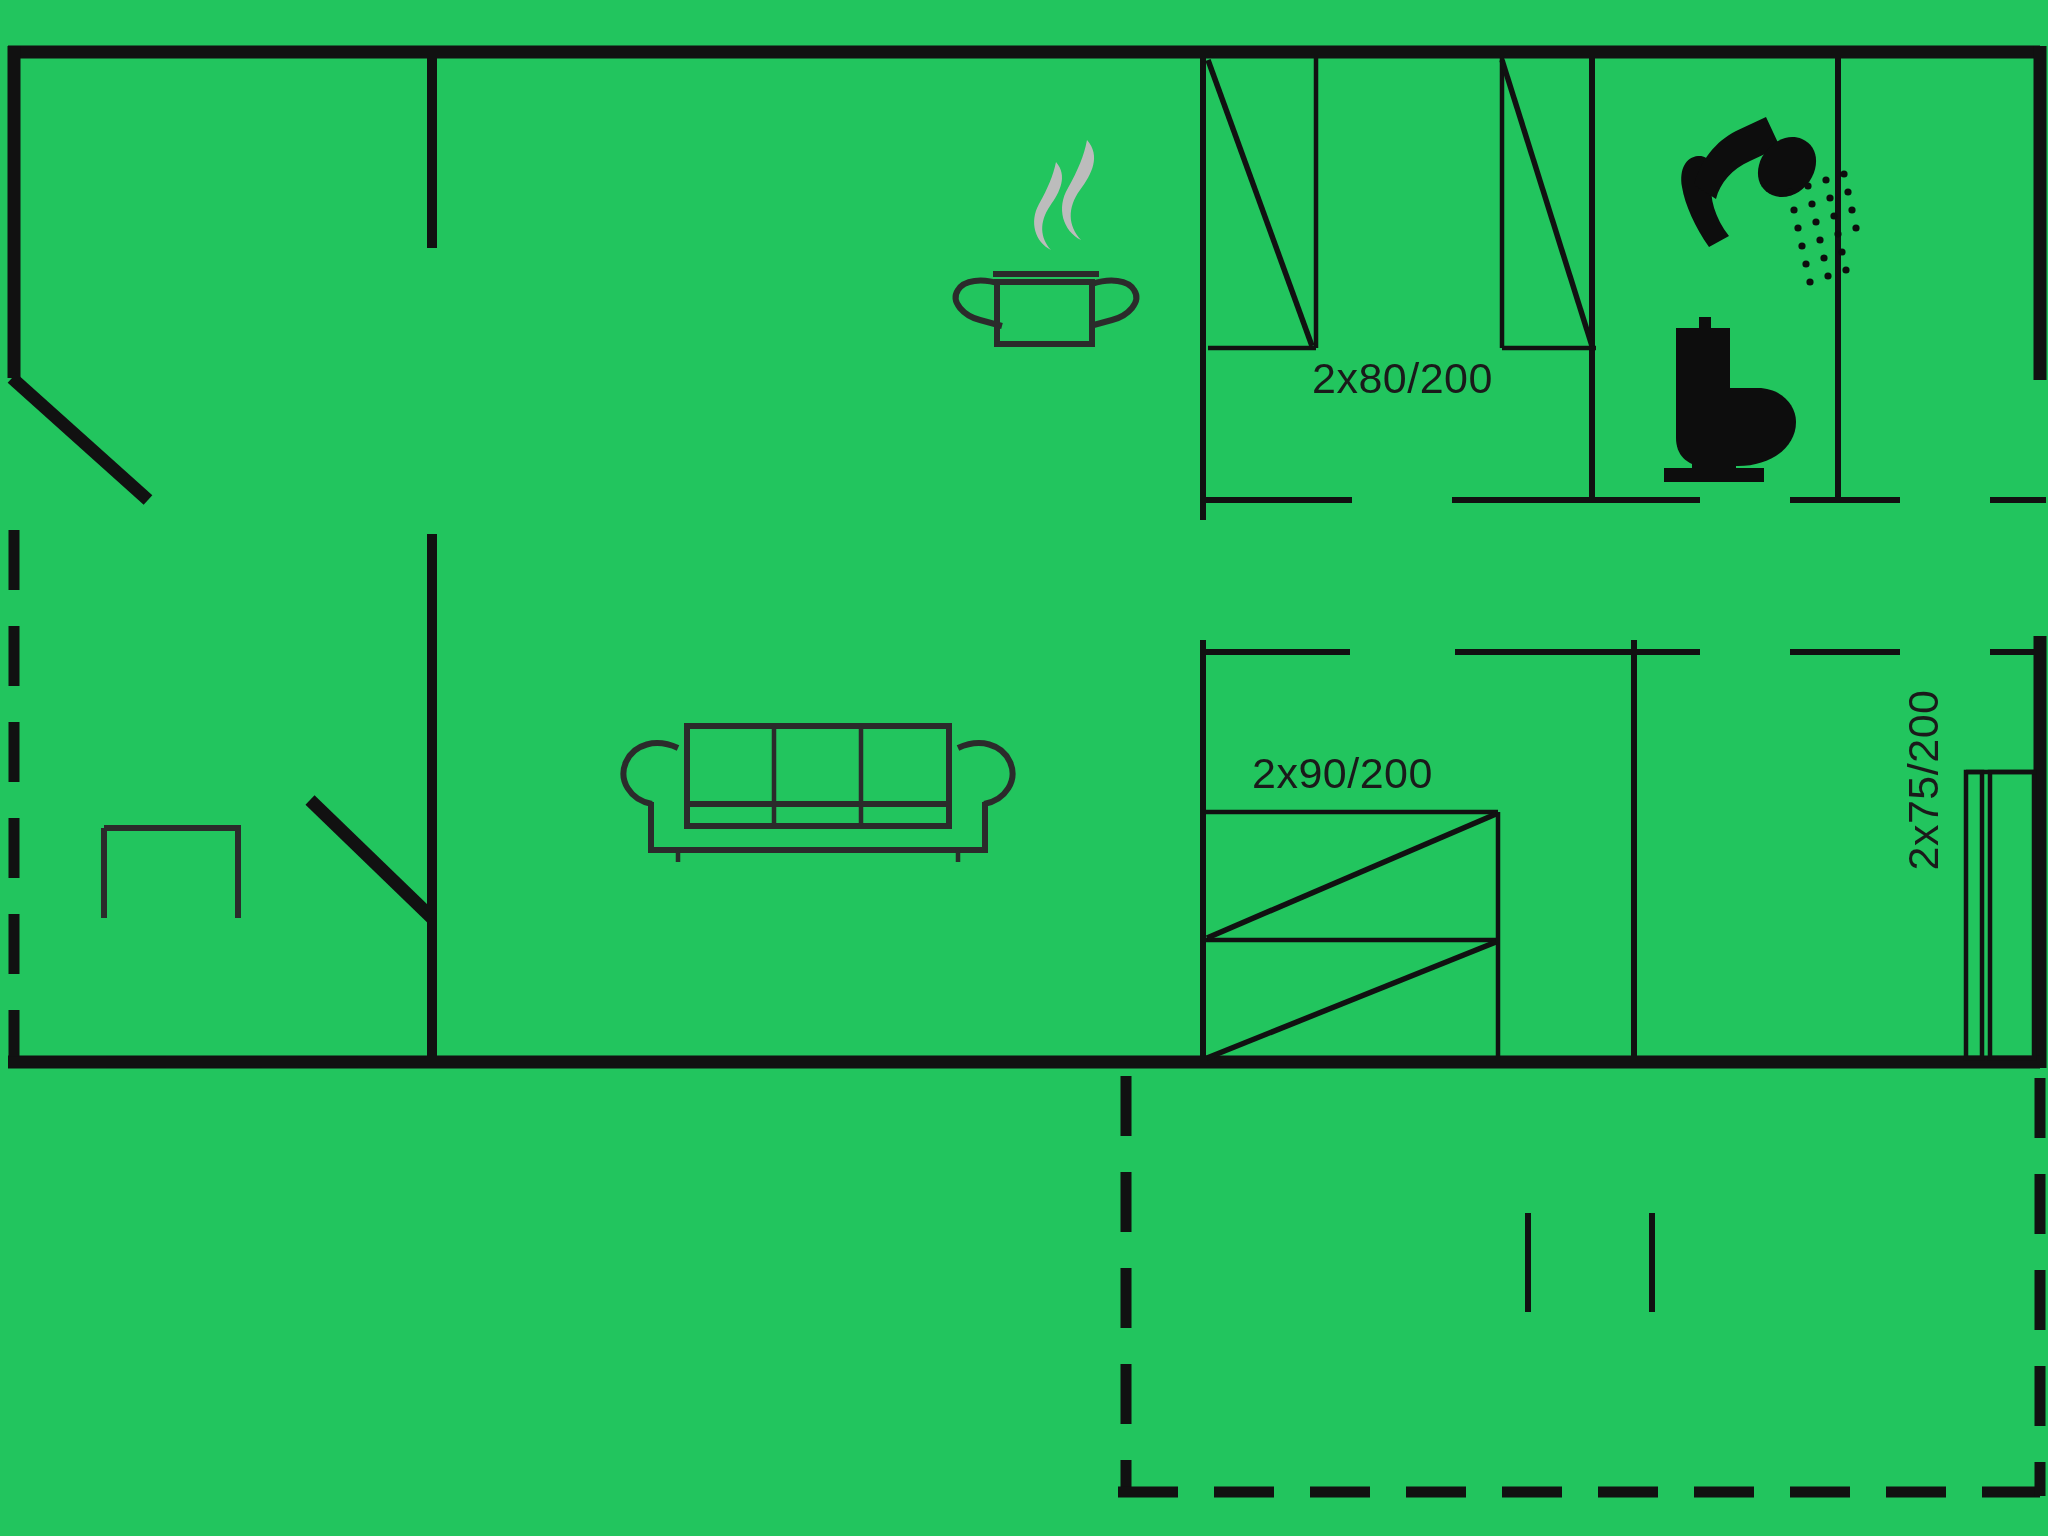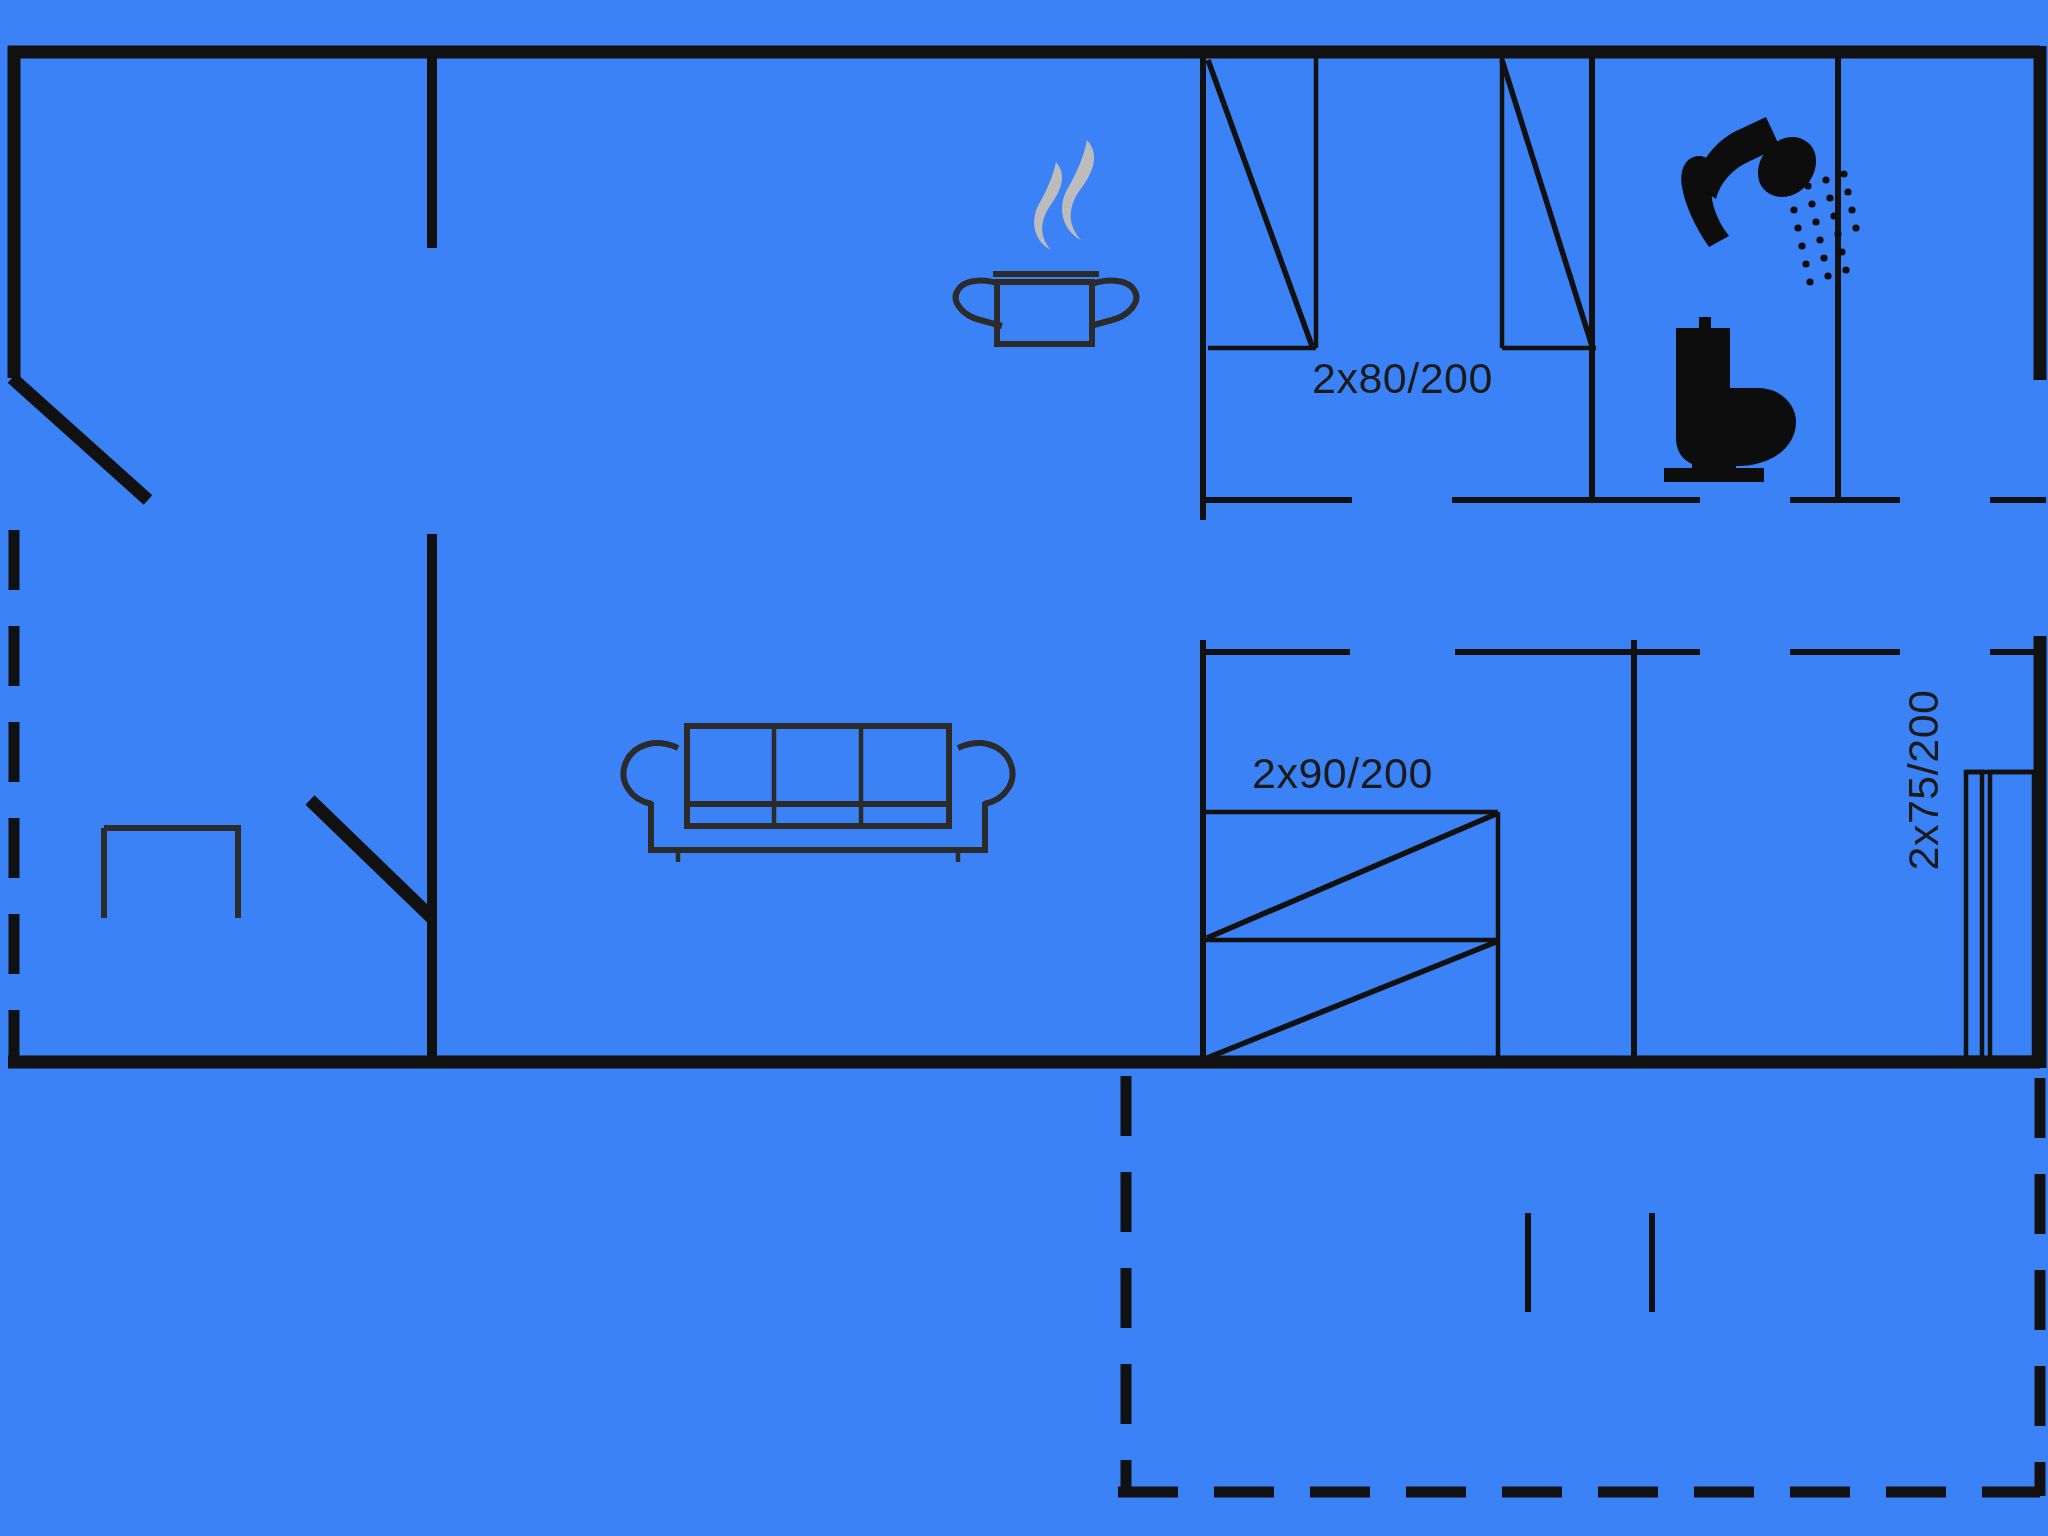--- a/index.html
+++ b/index.html
@@ -4,21 +4,21 @@
 <style>
   html, body {
     margin: 0;
     padding: 0;
     background: #ffffff;
   }
   #plan-root {
     position: relative;
     width: 2048px;
     height: 1536px;
-    background: #3b82f6;
+    background: #22c55e;
     font-family: "Liberation Sans", sans-serif;
     overflow: hidden;
   }
   svg#floorplan {
     display: block;
     width: 2048px;
     height: 1536px;
   }
   .wall-thick {
     stroke: #111111;

